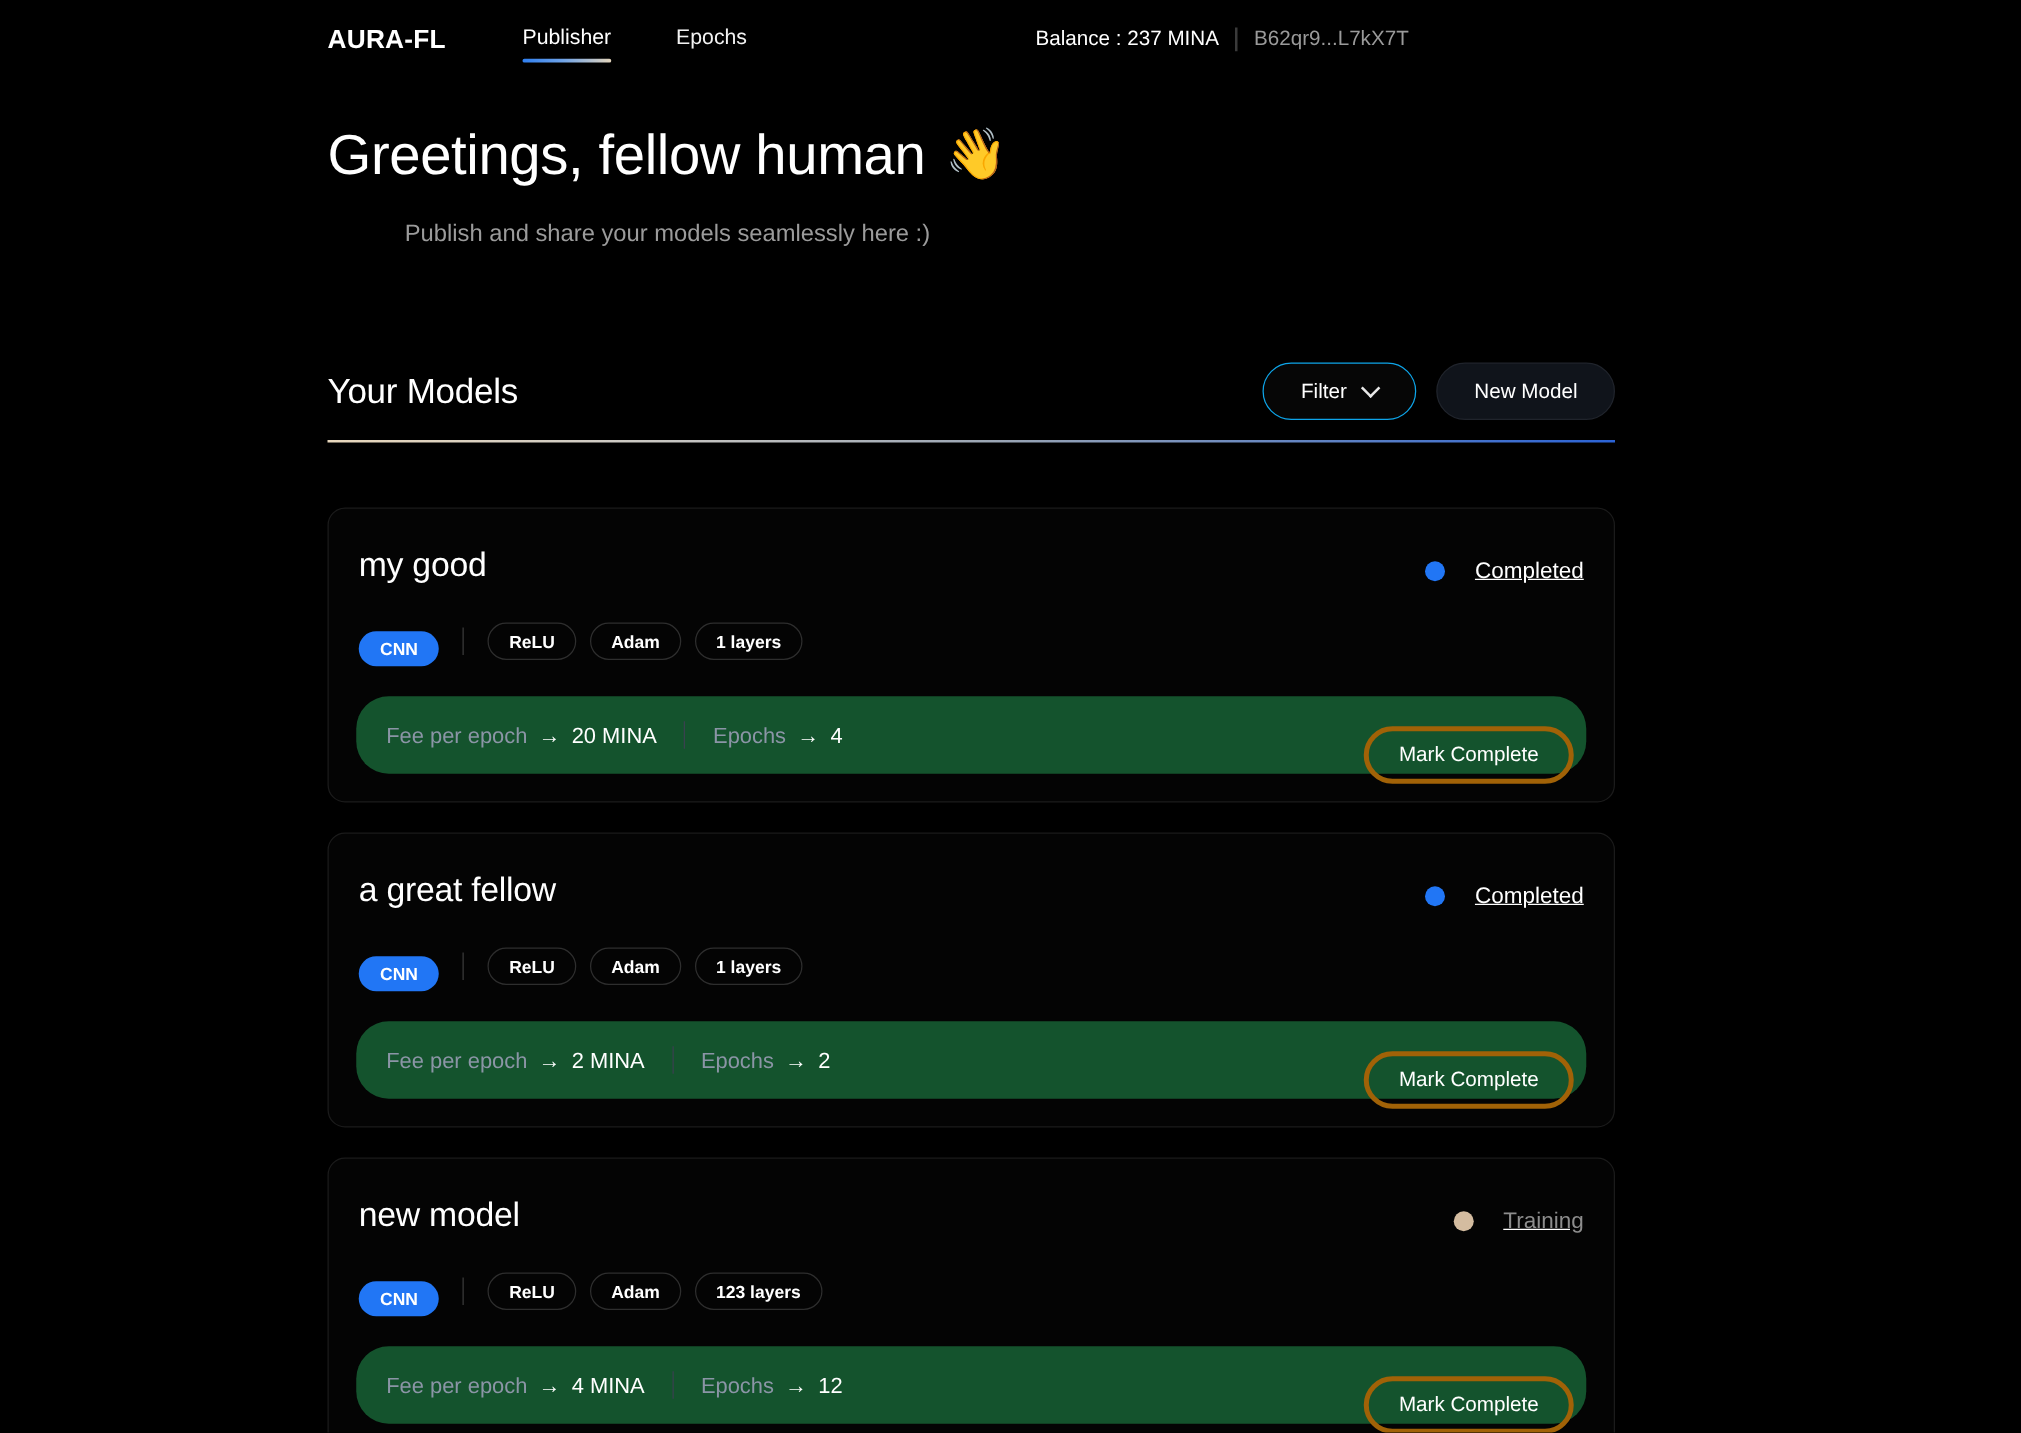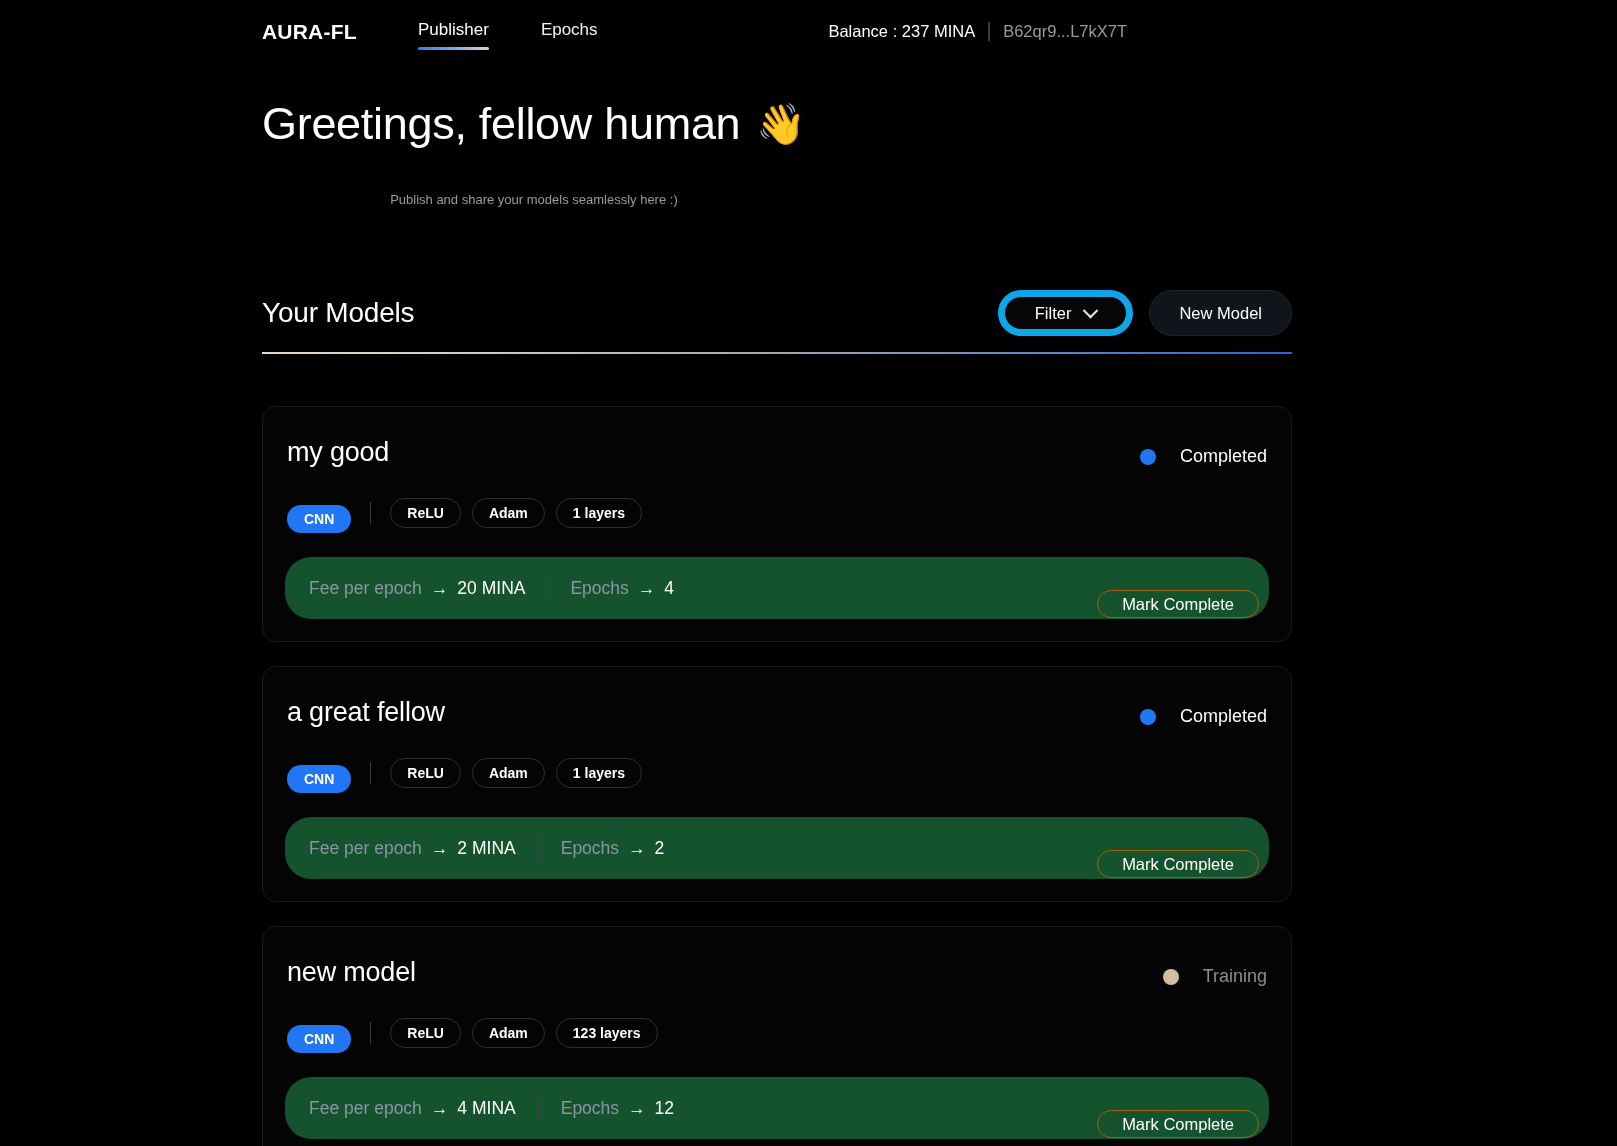--- a/index.html
+++ b/index.html
@@ -108,22 +108,22 @@
     line-height: 56px;
     letter-spacing: -0.3px;
     display: flex;
     align-items: center;
     gap: 16px;
   }
 
   .hero-emoji { font-size: 40px; line-height: 1; }
 
   .hero-sub {
-    margin-top: 36px;
-    font-size: 13px;
+    margin-top: 24px;
+    font-size: 19px;
     color: #9b9b9b;
     line-height: 24px;
   }
 
   
   .section {
     position: absolute;
     left: 262px;
     top: 282px;
     width: 1030px;
@@ -146,21 +146,21 @@
   .section-actions {
     display: flex;
     align-items: center;
     gap: 16px;
   }
 
   .btn-filter {
     height: 46px;
     padding: 0 30px;
     border-radius: 26px;
-    border: 7px solid #0ea5e9;
+    border: 1px solid #0ea5e9;
     background: #060606;
     color: #ffffff;
     font-size: 16.5px;
     display: flex;
     align-items: center;
     gap: 14px;
     cursor: pointer;
     font-family: "Liberation Sans", sans-serif;
   }
 
@@ -222,20 +222,21 @@
     letter-spacing: -0.2px;
     line-height: 30px;
   }
 
   .status {
     display: flex;
     align-items: center;
     gap: 24px;
     font-size: 18px;
     padding-top: 4px;
+    text-decoration: underline;
   }
 
   .status-dot {
     width: 16px;
     height: 16px;
     border-radius: 50%;
     display: inline-block;
   }
 
   .tags {
@@ -298,24 +299,24 @@
   .meta-value { color: #ffffff; }
 
   .meta-divider {
     width: 1px;
     height: 22px;
     background: #39414f;
     margin: 0 22px;
   }
 
   .btn-mark {
-    height: 28px;
+    height: 46px;
     padding: 0 24px;
     border-radius: 24px;
-    border: 1px solid #a16207;
+    border: 4px solid #a16207;
     background: transparent;
     color: #ffffff;
     font-size: 16.5px;
     cursor: pointer;
     font-family: "Liberation Sans", sans-serif;
     margin-top: 32px;
   }
 </style>
 </head>
 <body>

